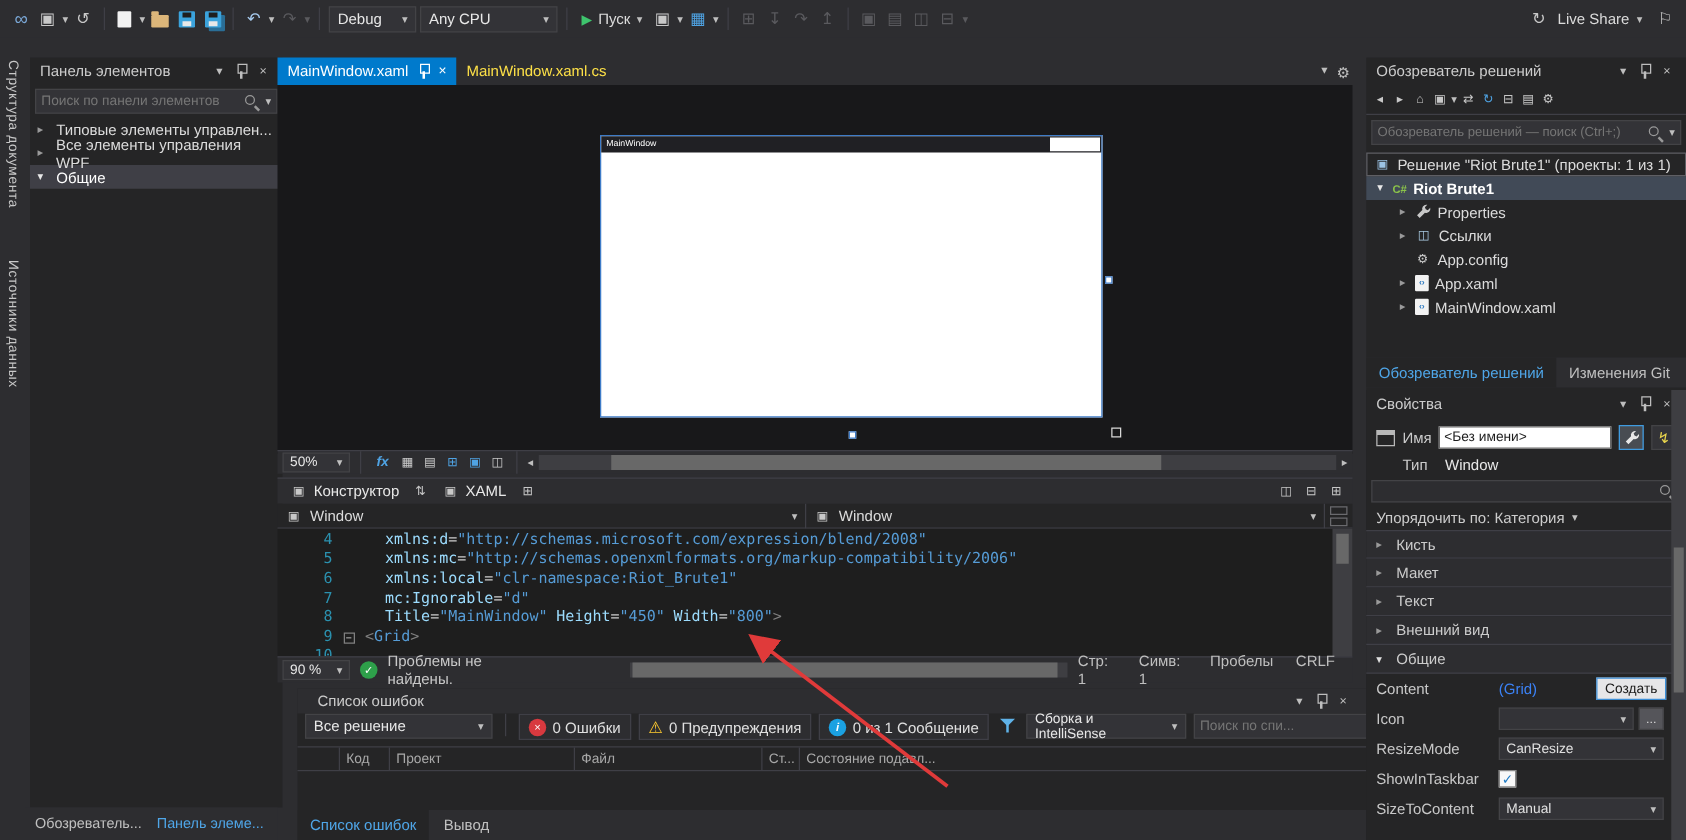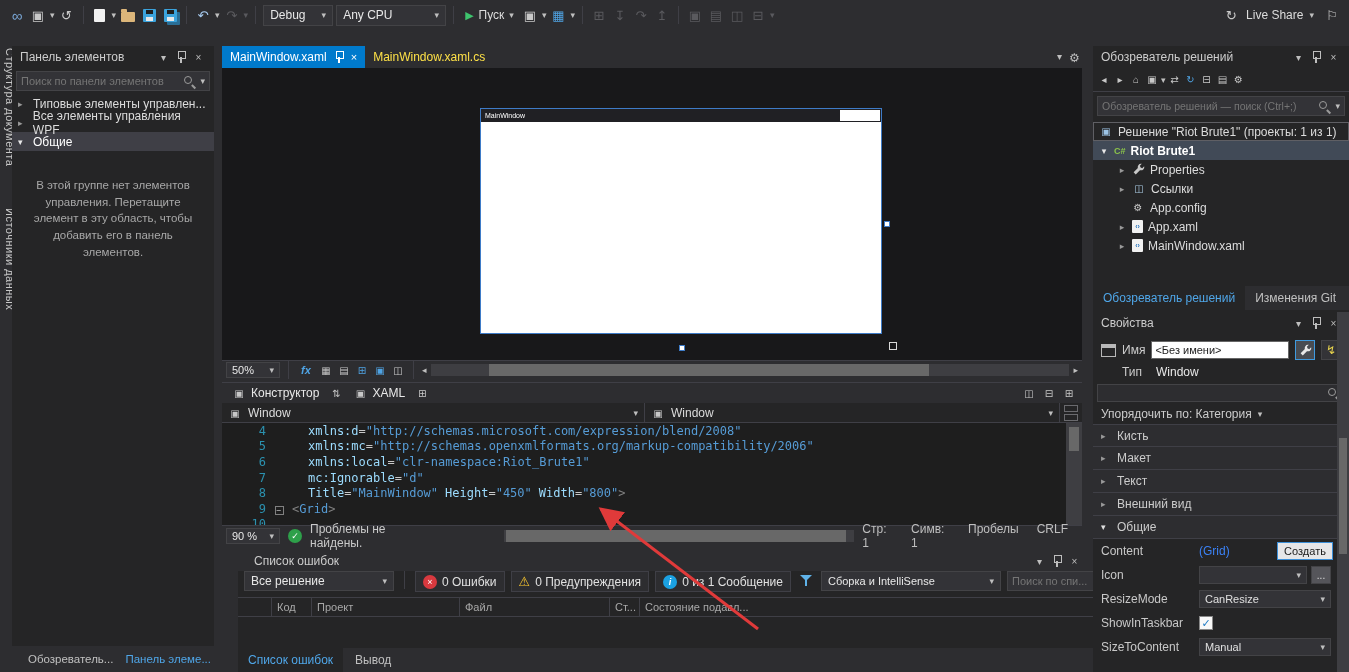--- a/index.html
+++ b/index.html
@@ -35,21 +35,21 @@
   .warn{color:#FDC92F;font-size:13px;flex:none}
   .chk{width:14px;height:14px;background:#F8F8F8;border:1px solid #888;display:inline-flex;align-items:center;justify-content:center;color:#1E7AC4;font-size:11px;font-weight:bold;flex:none}
   .funnel{width:14px;height:14px;position:relative;flex:none}
   .funnel::before{content:"";position:absolute;left:1px;top:2px;border-left:6px solid transparent;border-right:6px solid transparent;border-top:6px solid #5FB2E8}
   .funnel::after{content:"";position:absolute;left:6px;top:7px;width:2px;height:6px;background:#5FB2E8}
   .vtext{writing-mode:vertical-rl;font-size:11px;color:#C8C8C8;letter-spacing:0.5px}
   .toggle{display:flex;align-items:center;gap:5px;border:1px solid #3F3F46;height:21px;padding:0 7px;background:#2D2D30;color:#E0E0E0;flex:none}
   .tab-blue{color:#4FA6E8}
   .tab-gray{color:#C0C0C0}
   
-  #toolbox{left:12px;top:46px;width:202px;height:600px;background:#252526}
+  #toolbox{left:24px;top:46px;width:202px;height:600px;background:#252526}
   #toolbox .search, .darksearch{background:#333337;border:1px solid #434346;height:20px;display:flex;align-items:center;padding:0 4px;gap:4px}
   #toolbox input, .darksearch input{background:transparent;border:0;outline:0;color:#BBB;font-size:11px;flex:1;min-width:0;font-family:inherit}
   .tbgroup{height:19px;display:flex;align-items:center;gap:5px;padding:0 6px;color:#DCDCDC}
   .tbgroup .arr{color:#9A9A9A;font-size:9px;width:10px}
   .tbgroup.sel{background:#3F3F46;color:#FFF}
   
   #center{left:222px;top:46px;width:860px;height:626px}
   #doctabs{left:0;top:0;width:860px;height:22px;display:flex;align-items:flex-end}
   .dtab{height:22px;display:flex;align-items:center;padding:0 8px;gap:7px;font-size:12px}
   .dtab.active{background:#007ACC;color:#FFF}
@@ -209,21 +209,20 @@
     <span>Типовые элементы управлен...</span>
   </div>
   <div class="tbgroup">
     <span class="arr">▸</span>
     <span>Все элементы управления WPF</span>
   </div>
   <div class="tbgroup sel">
     <span class="arr" style="color:#E8E8E8">▾</span>
     <span>Общие</span>
   </div>
-  <div style="width:178px;margin:26px auto 0;text-align:center;color:#A8A8A8;font-size:11.5px;line-height:1.45">В этой группе нет элементов управления. Перетащите элемент в эту область, чтобы добавить его в панель элементов.</div>
 </div>
 <div class="p row" style="left:20px;top:646px;width:202px;height:26px;gap:4px;padding:0 4px;background:#2D2D30;font-size:11.5px">
   <span class="tab-gray" style="padding:0 4px">Обозреватель...</span>
   <span class="tab-blue" style="padding:0 4px">Панель элеме...</span>
 </div>
 
 <div class="p" id="center">
 
   <div class="p" id="doctabs">
     <div class="dtab active">
@@ -381,21 +380,21 @@
           <span class="warn">⚠</span>
           <span>0 Предупреждения</span>
         </div>
       <div class="toggle">
           <span class="infc">i</span>
           <span>0 из 1 Сообщение</span>
         </div>
       <span class="ico">
           <span class="funnel"></span>
         </span>
-      <div class="combo" style="width:180px;height:20px">
+      <div class="combo" style="width:128px;height:20px">
           <span style="font-size:11px">Сборка и IntelliSense</span>
           <span class="caret" style="margin-left:auto">▾</span>
         </div>
       <div class="darksearch" style="flex:1;height:20px">
         <input placeholder="Поиск по спи..." style="">
         <span class="caret">▾</span>
       </div>
     </div>
     <div id="errcols">
       <div class="ecol" style="width:34px"></div>

